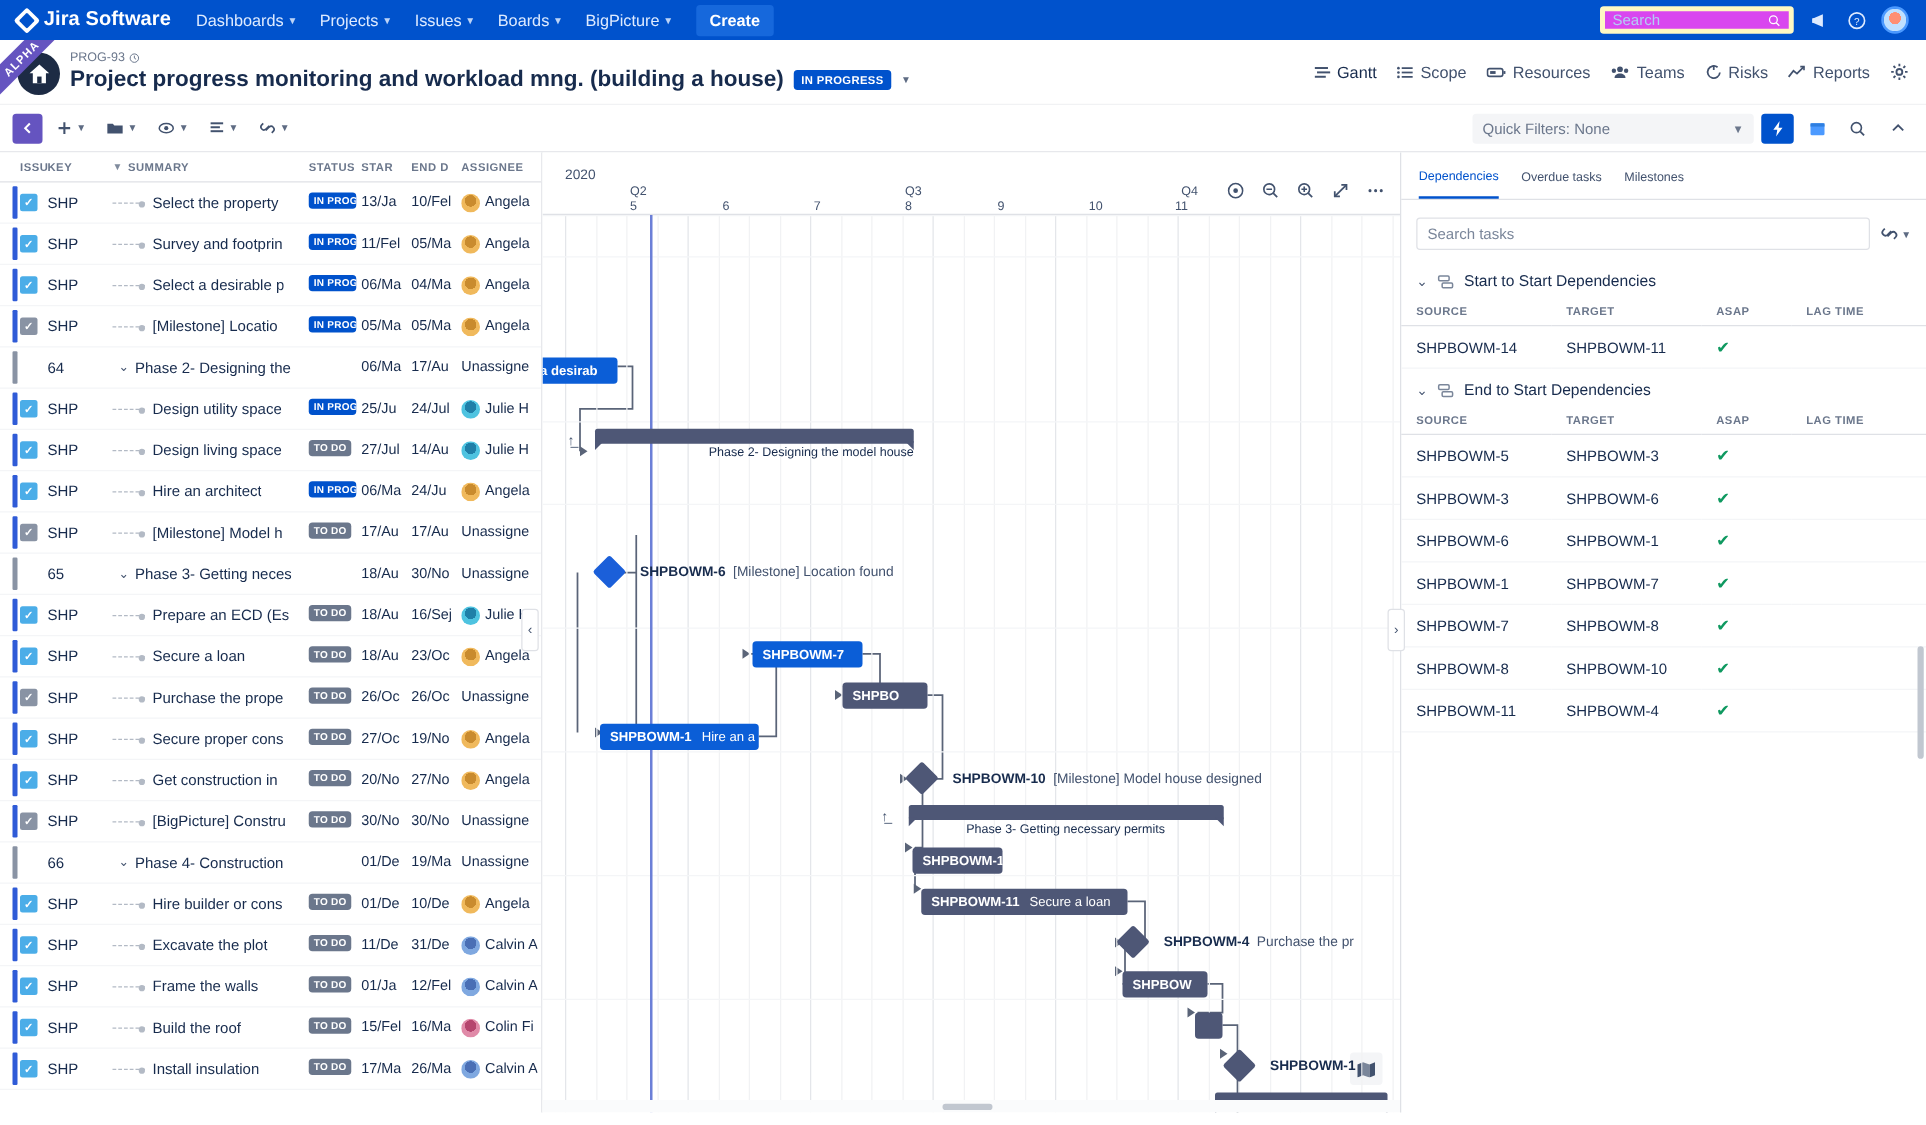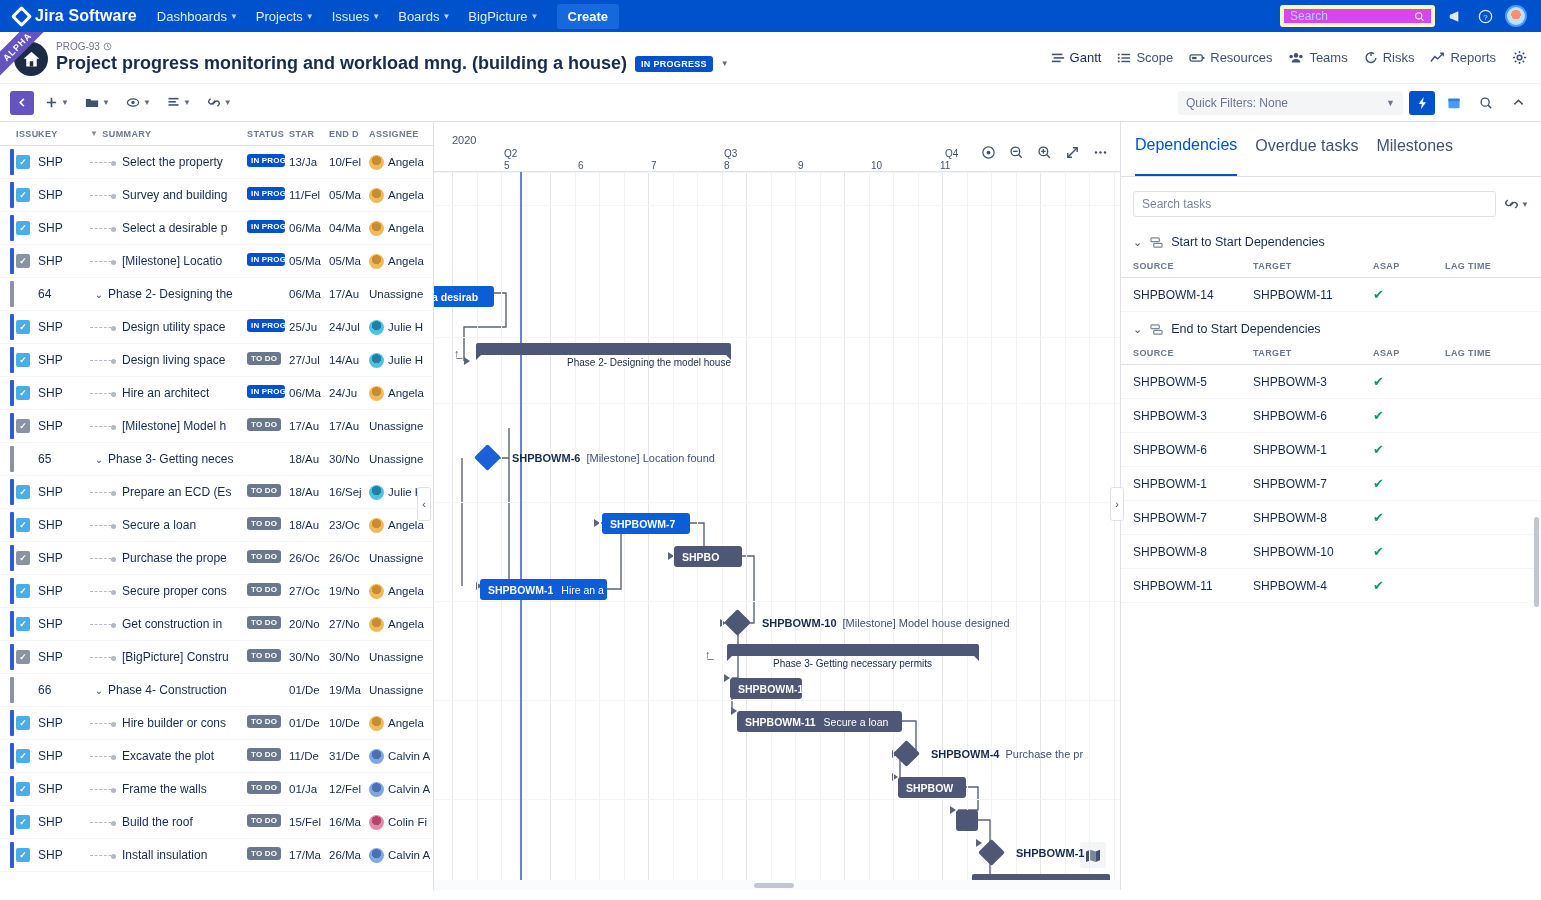--- a/index.html
+++ b/index.html
@@ -221,21 +221,21 @@
     justify-content: center; color: #42526e; cursor: pointer;
   }
   .panel-handle {
     position: absolute; width: 14px; height: 34px; background: #fff; border: 1px solid #dfe1e6;
     border-radius: 3px; display: flex; align-items: center; justify-content: center;
     color: #42526e; font-size: 11px; cursor: pointer; z-index: 20;
   }
   
   .dep-panel { width: 421px; flex: 0 0 421px; border-left: 1px solid #dfe1e6; background: #fff; position: relative; }
   .dep-tabs { display: flex; align-items: center; gap: 18px; padding: 14px 14px 0 14px; border-bottom: 1px solid #dfe1e6; }
-  .dep-tab { font-size: 16px; color: #42526e; padding-bottom: 20px; cursor: pointer; }
+  .dep-tab { font-size: 10px; color: #42526e; padding-bottom: 10px; cursor: pointer; }
   .dep-tab.active { color: #0052cc; font-weight: 500; border-bottom: 2px solid #0052cc; }
   .dep-search-row { display: flex; align-items: center; gap: 8px; padding: 14px 12px 8px 12px; }
   .dep-search {
     flex: 1; height: 26px; border: 1px solid #dfe1e6; border-radius: 3px; padding: 0 8px;
     font-size: 12px; color: #a21caf; background: #fff; outline: none; font-family: inherit;
   }
   .dep-search::placeholder { color: #7a869a; }
   .dep-link-ico { display: flex; align-items: center; gap: 2px; color: #42526e; cursor: pointer; }
   .dep-group-hd {
     display: flex; align-items: center; gap: 7px; padding: 10px 12px 6px 12px;
@@ -499,21 +499,21 @@
         <div class="tt-row">
           <div class="c-bar">
             <div class="bar-ind bar-blue"></div>
           </div>
           <div class="c-type">
             <div class="issue-ico ico-task">✓</div>
           </div>
           <div class="c-key key-link">SHP</div>
           <div class="c-sum sum-wrap">
             <div class="tree-line"></div>
-            <span class="sum-text" style="margin-left: 6px;">Survey and building</span>
+            <span class="sum-text" style="margin-left: 6px;">Survey and footprin</span>
           </div>
           <div class="c-st"><span class="st-badge st-inprog">IN PROG</span></div>
           <div class="c-sd date-cell">11/Fel</div>
           <div class="c-ed date-cell">05/Ma</div>
           <div class="c-as assignee">
             <div class="av av-angela"></div>
             <span class="as-name">Angela</span>
           </div>
         </div>
         <div class="tt-row">

